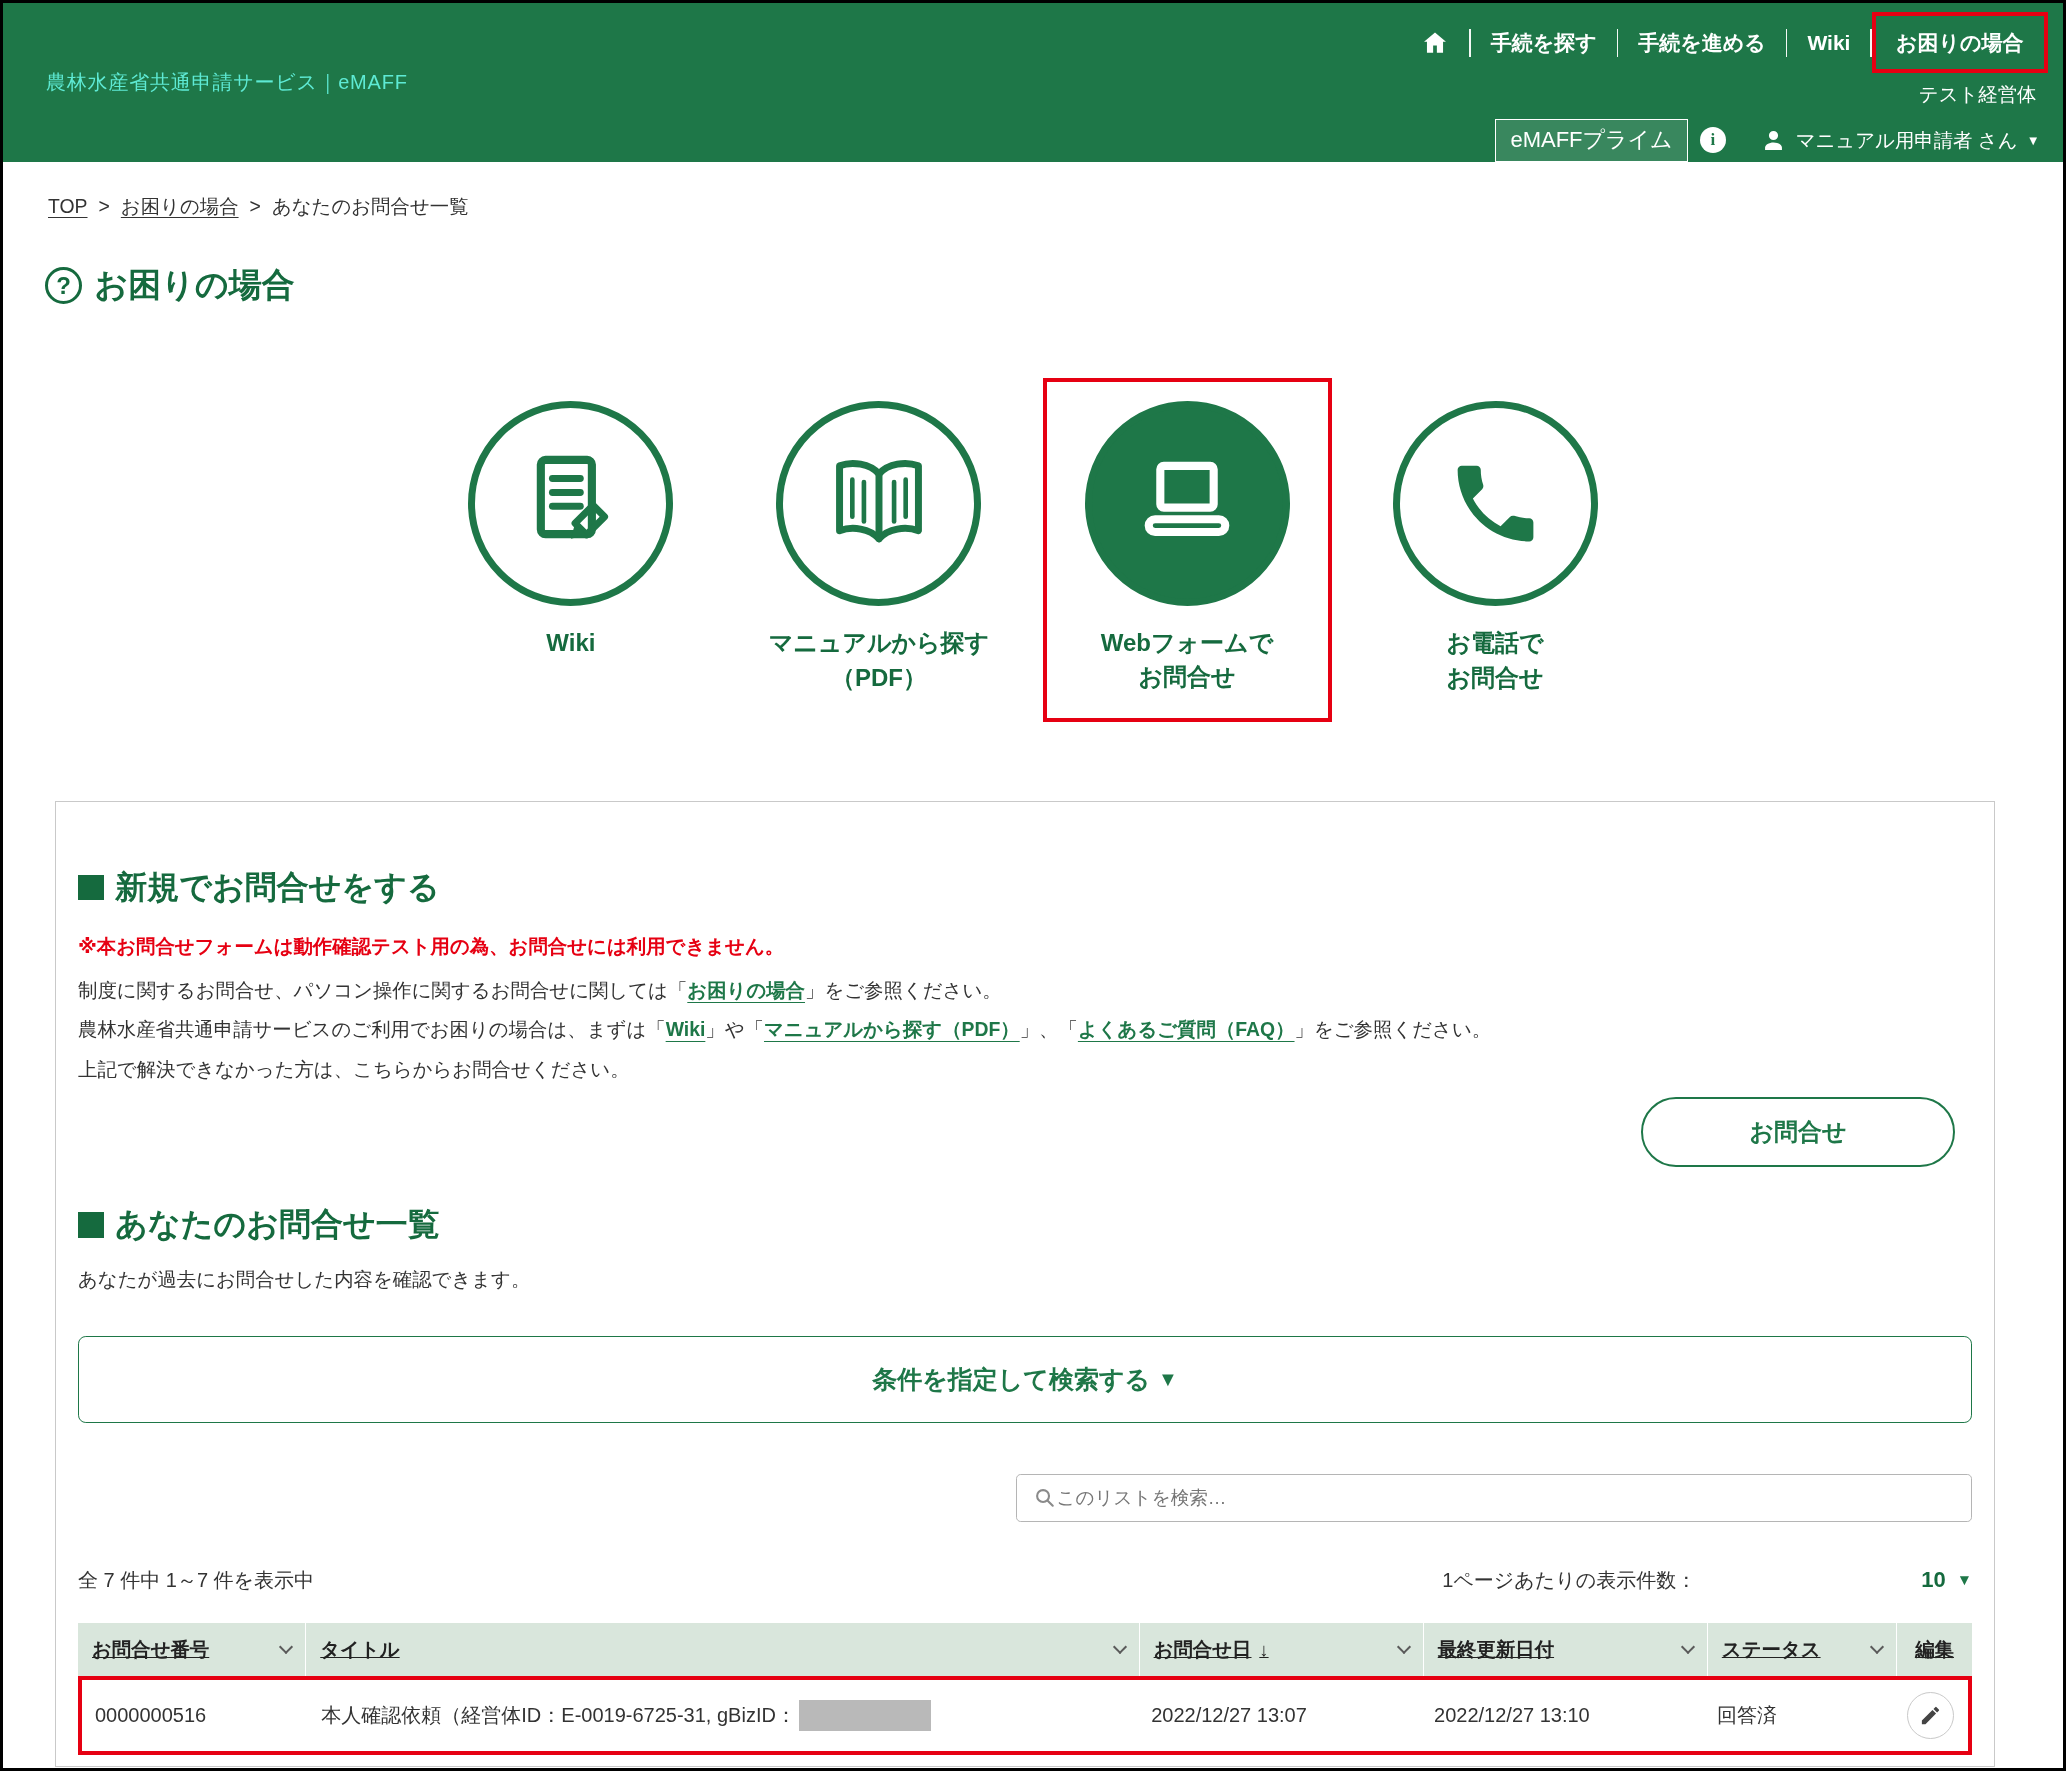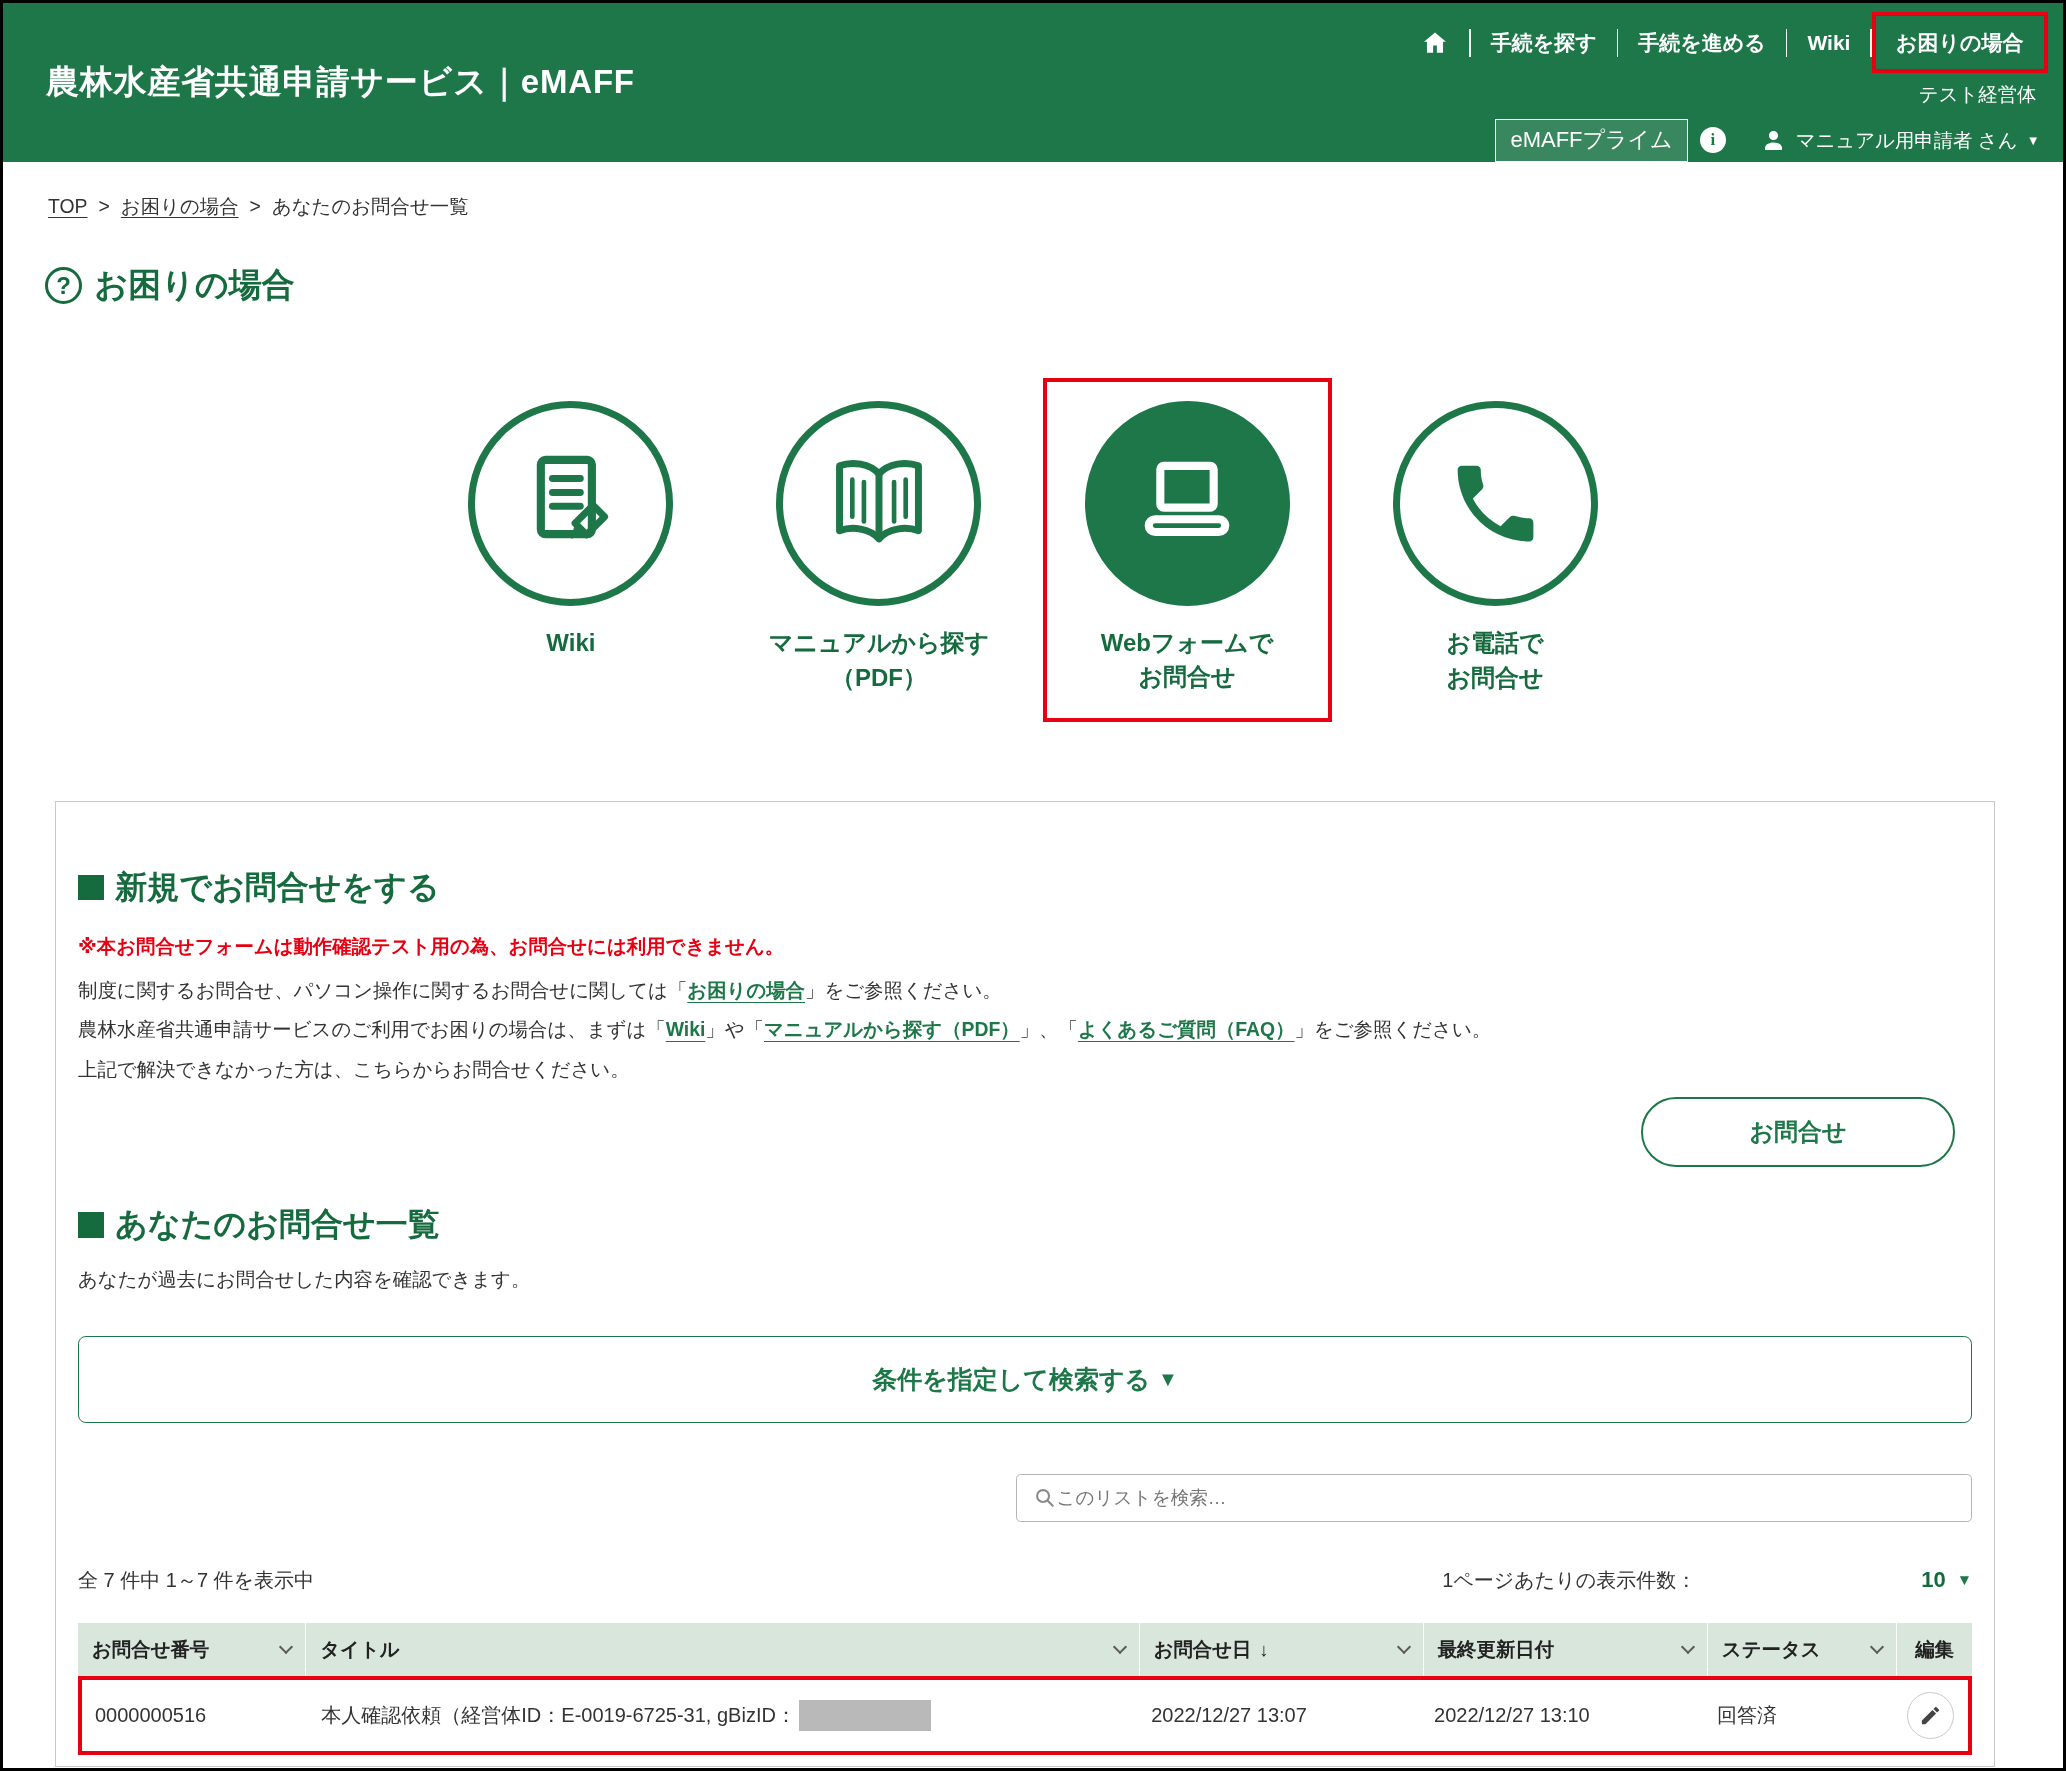--- a/index.html
+++ b/index.html
@@ -23,21 +23,21 @@
 
   
   .header{
     background:var(--green);
     height:159px;
     display:flex;
     justify-content:space-between;
     padding:0 15.5px 0 43px;
   }
   .header-title{
-    color:#ffffff; font-size:33px; font-weight:bold;
+    color:#5eead4; font-size:20px; font-weight:normal;
     align-self:center; white-space:nowrap; letter-spacing:0.8px;
   }
   .header-right{ display:flex; flex-direction:column; align-items:flex-end; padding-top:9.3px; }
   .nav-row{ display:flex; align-items:center; color:#fff; font-weight:bold; font-size:21px; }
   .nav-item{ padding:12.4px 20px; white-space:nowrap; display:flex; align-items:center; }
   .nav-item.highlight{ border:4.7px solid var(--red); }
   .nav-sep{ width:1.6px; height:28px; background:rgba(255,255,255,.95); }
   .home-icon svg{ width:28px; height:28px; display:block; }
   .entity-row{ color:#fff; font-size:19.4px; margin:7.8px 11px 0 0; }
   .user-row{ display:flex; align-items:center; color:#fff; font-size:19.4px; margin:11px 7.8px 0 0; gap:12.4px; }
@@ -127,21 +127,21 @@
   .count-row{ margin-top:45px; display:flex; justify-content:space-between; align-items:center; font-size:20px; }
   .per-page{ display:flex; align-items:center; gap:225px; }
   .per-page-value{ display:flex; align-items:center; gap:11px; color:var(--green-dark); font-weight:bold; font-size:22px; cursor:pointer; }
 
   
   .table{ margin-top:29.5px; width:100%; }
   .thead{
     display:flex; align-items:stretch; background:var(--thead-bg);
     height:53px; font-weight:bold; font-size:19.4px; color:#222;
   }
-  .th{ display:flex; align-items:center; justify-content:space-between; padding:0 14px; cursor:pointer; }
+  .th{ display:flex; align-items:center; justify-content:space-between; padding:0 14px; cursor:pointer;text-decoration:underline; }
   .th + .th{ border-left:1.6px solid #fff;gap:7px; }
   .th-label{ display:flex; align-items:center; gap:7.8px; }
   .chev{
     width:10px; height:10px; flex:none;
     border-right:2.3px solid #5a5a5a; border-bottom:2.3px solid #5a5a5a;
     transform:rotate(45deg); margin-bottom:4.7px; margin-left:9.3px;
   }
   .sort-arrow{ font-size:18.6px; font-weight:bold; color:#222; }
   .col-num{ width:12%; }
   .col-title{ width:44%; }

